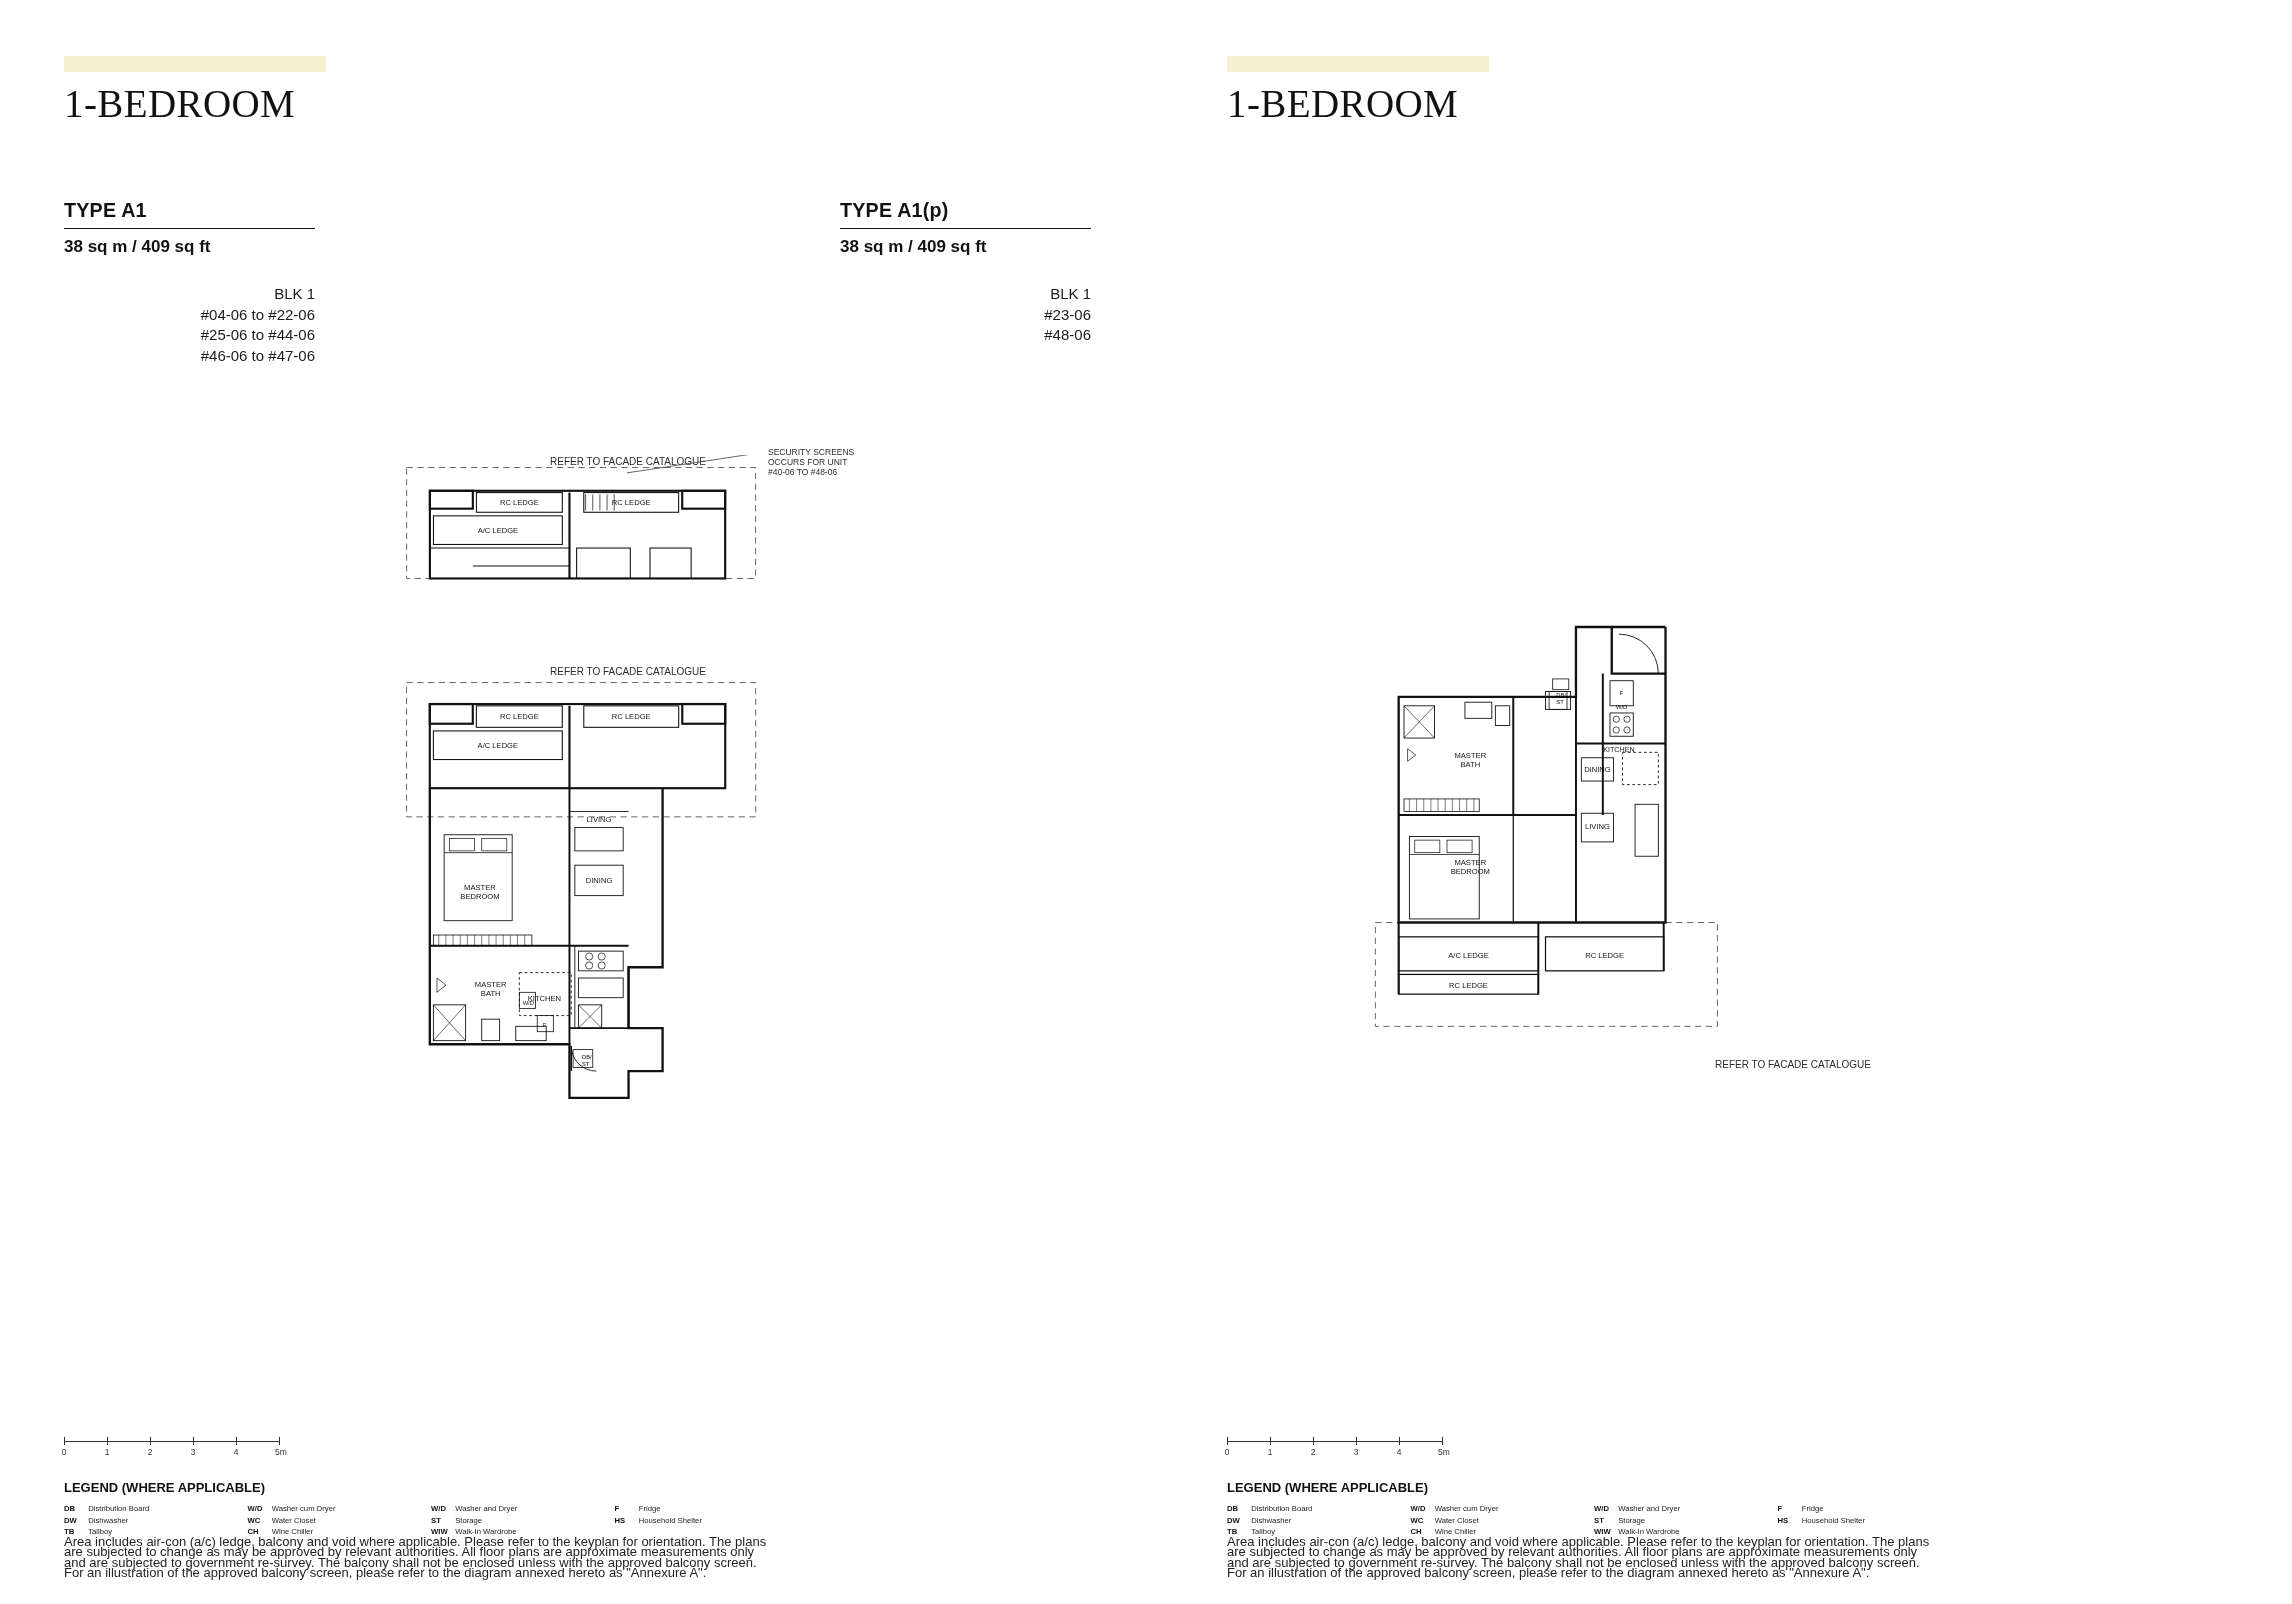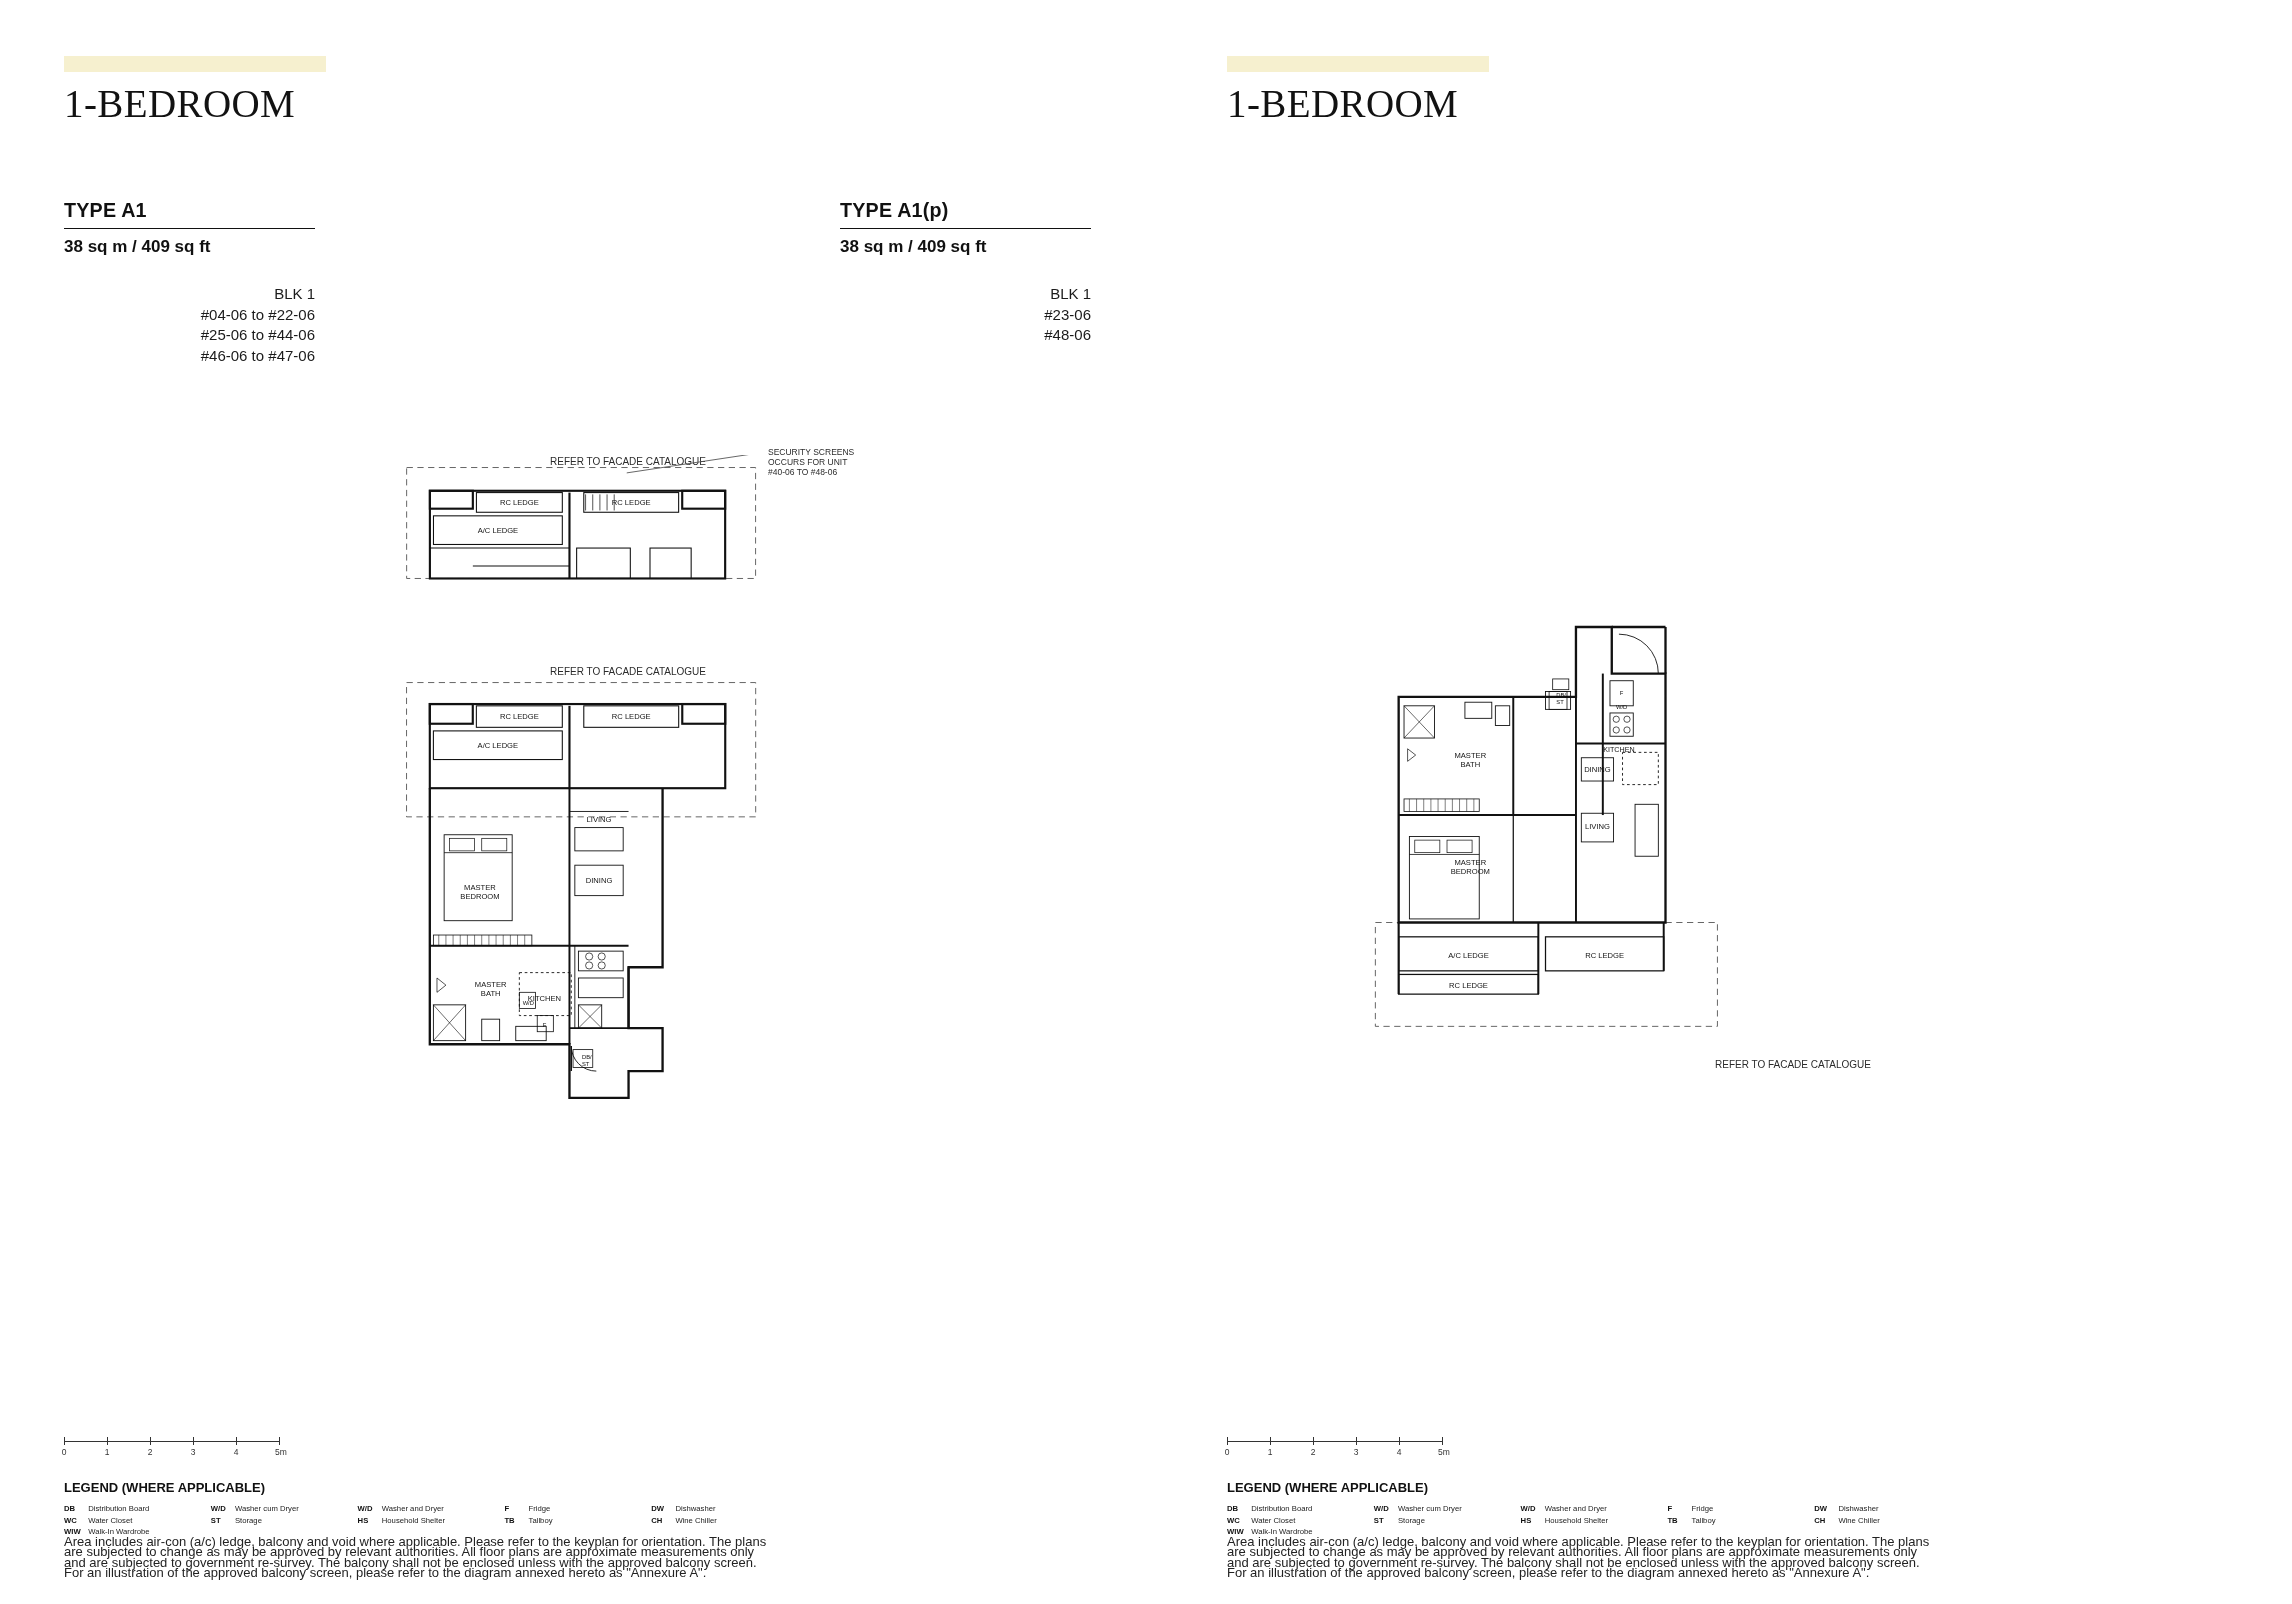--- a/index.html
+++ b/index.html
@@ -113,21 +113,21 @@
   
   .legend { position: absolute; width: 725px; }
   .legend-title {
     font-size: 13px;
     font-weight: bold;
     color: #111;
     margin-bottom: 9px;
   }
   .legend-grid {
     display: grid;
-    grid-template-columns: repeat(5, 1fr);
+    grid-template-columns: repeat(4, 1fr);
     column-gap: 9px;
     row-gap: 1.8px;
   }
   .lg-item { display: flex; gap: 4.5px; font-size: 7.7px; line-height: 9.9px; }
   .lg-item .ab { font-weight: bold; color: #111; min-width: 19.7px; }
   .lg-item .tx { color: #222; white-space: nowrap; }
   .disclaimer {
     position: absolute;
     width: 708px;
     font-size: 13px;

